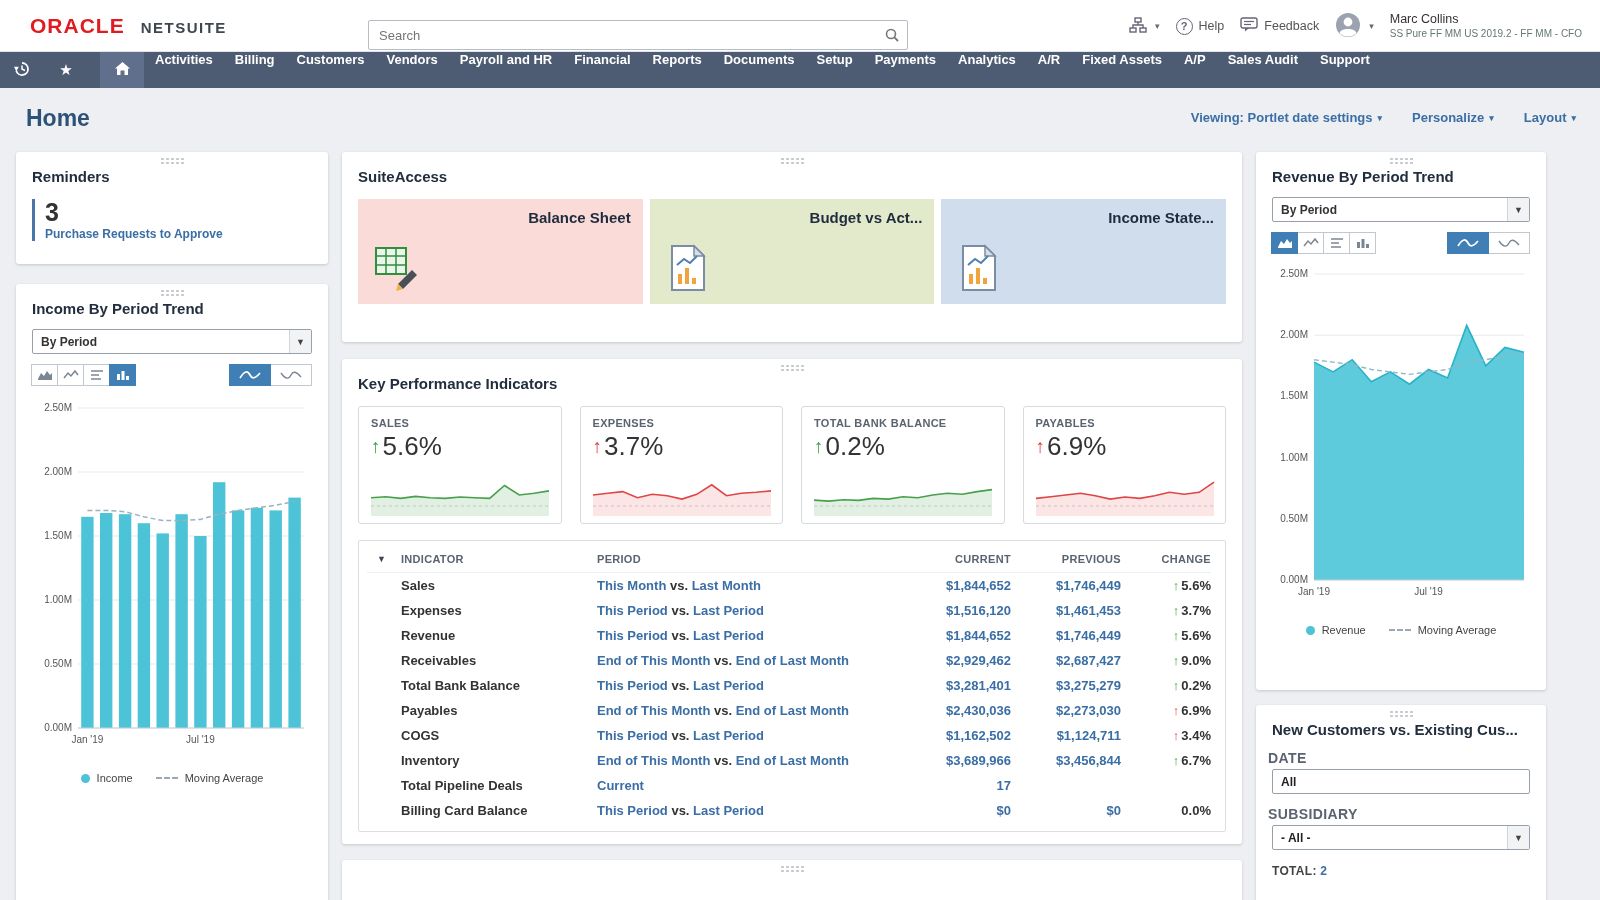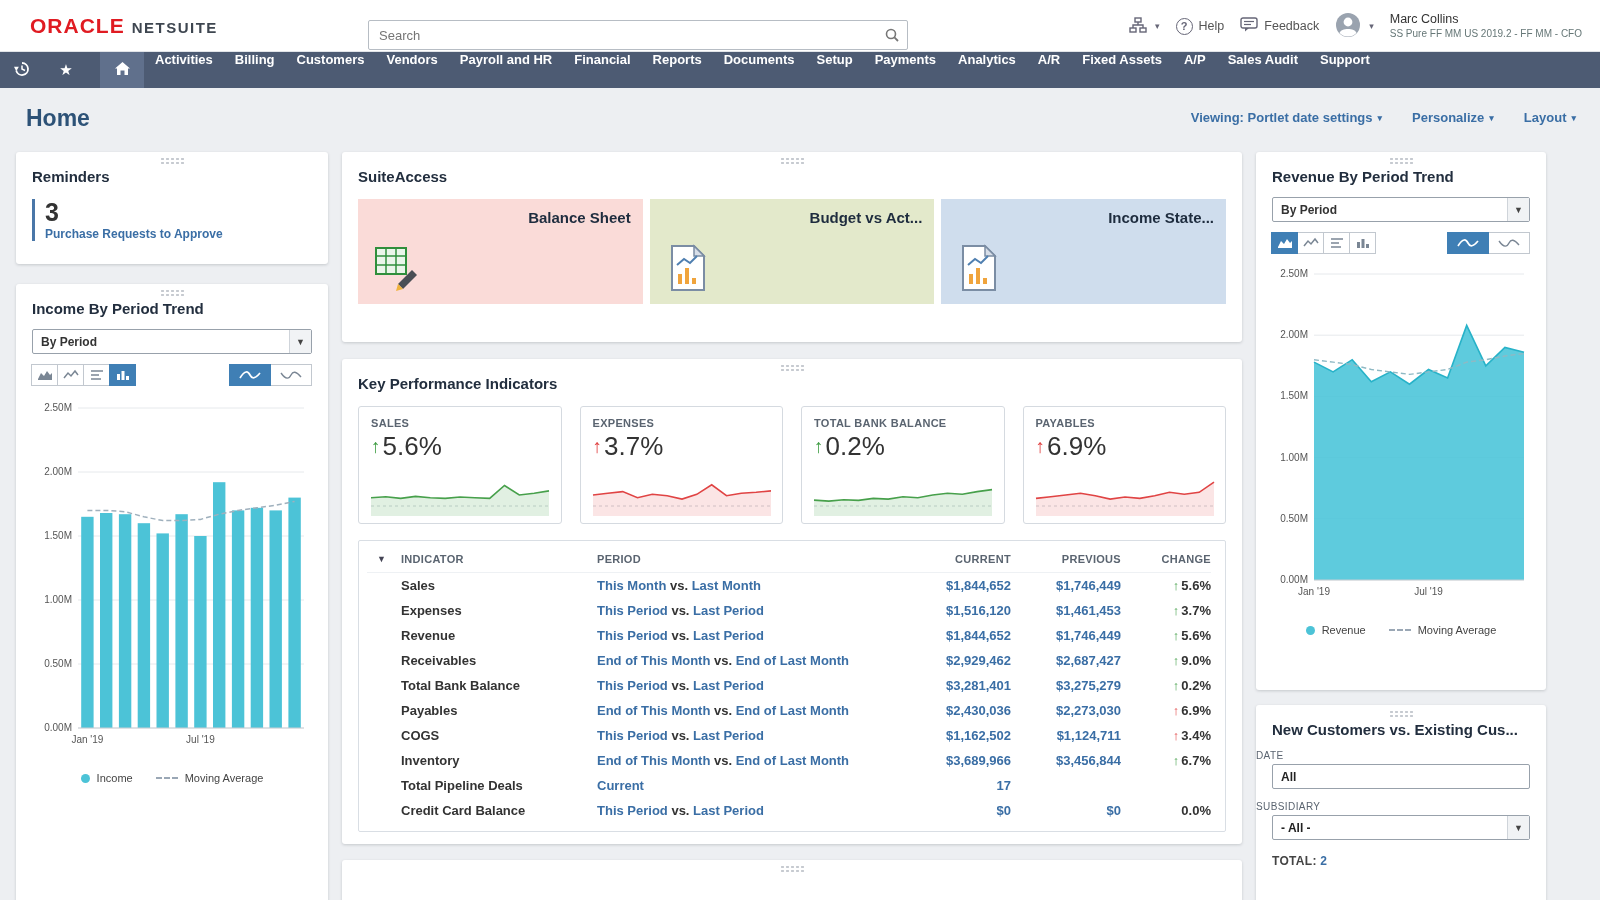--- a/index.html
+++ b/index.html
@@ -2,21 +2,21 @@
 <html><head>
 <meta charset="utf-8">
 <style>
   *{box-sizing:border-box;margin:0;padding:0}
   html,body{width:1600px;height:900px}
   body{position:relative;overflow:hidden;background:#edeff2;font-family:"Liberation Sans",sans-serif;}
   svg text{font-family:"Liberation Sans",sans-serif;}
 
   
   .topbar{position:absolute;top:0;left:0;width:1600px;height:52px;background:#fff;border-bottom:1px solid #e1e4e8;z-index:5}
-  .brand{position:absolute;left:30px;top:14px;display:flex;align-items:baseline;gap:7px;cursor:pointer}
+  .brand{position:absolute;left:30px;top:14px;display:flex;align-items:baseline;gap:16px;cursor:pointer}
   .brand-oracle{color:#e01b22;font-weight:bold;font-size:21px;letter-spacing:1px}
   .brand-netsuite{color:#3e4650;font-weight:bold;font-size:15px;letter-spacing:1.5px}
   .search-wrap{position:absolute;left:368px;top:20px;width:540px;height:30px;border:1px solid #b7bdc4;border-radius:2px;background:#fff;display:flex;align-items:center}
   .search-input{flex:1;border:none;outline:none;padding:0 10px;font-size:13px;color:#333;font-family:inherit;background:transparent}
   .search-btn{width:30px;display:flex;align-items:center;justify-content:center;cursor:pointer}
   .top-right{position:absolute;right:18px;top:0;height:52px;display:flex;align-items:center;gap:16px}
   .hdr-item{display:flex;align-items:center;gap:6px;font-size:12.5px;color:#555;cursor:pointer}
   .caret{font-size:9px;color:#667;margin-left:2px}
   .q-circle{width:17px;height:17px;border-radius:50%;border:1.5px solid #667;color:#667;font-size:11px;font-weight:bold;display:flex;align-items:center;justify-content:center}
   .user-block{display:flex;flex-direction:column;line-height:1.25;cursor:pointer}
@@ -93,21 +93,21 @@
   .cell-caret{font-size:9px;color:#445;padding-left:10px;cursor:pointer}
   .cell-ind{font-weight:bold;color:#333}
   .cell-period{font-weight:bold}
   .tbl-link{color:#3a6ea5;text-decoration:none;font-weight:bold;cursor:pointer}
   .vs-text{color:#333}
   .cell-num{font-weight:bold;color:#3a6ea5;text-align:right;cursor:pointer}
   .cell-change{text-align:right;font-weight:bold;color:#333}
   .chg-arrow{font-weight:bold;margin-right:2px}
 
   
-  .field-label{font-size:10px;font-weight:normal;color:#5a6470;letter-spacing:.4px;margin:12px 0 3px}
+  .field-label{font-size:14px;font-weight:bold;color:#5a6470;letter-spacing:.4px;margin:12px 12px 3px}
   .field-input{margin:0 16px;width:calc(100% - 32px);height:25px;border:1px solid #98a1ab;border-radius:2px;font-size:12px;font-weight:bold;color:#222;padding:0 8px;font-family:inherit;display:block;background:#fff}
   .field-select{margin:0 16px;height:25px;border:1px solid #98a1ab;border-radius:2px;background:#fff;display:flex;align-items:center;font-size:12px;font-weight:bold;color:#222;cursor:pointer}
   .total-row{margin:14px 16px 8px;font-size:12px;font-weight:bold;color:#444;letter-spacing:.3px}
   .total-value{color:#3a6ea5;cursor:pointer}
 </style>
 </head>
 <body>
 
 <header class="topbar">
   <div class="brand">
@@ -506,21 +506,21 @@
           <div class="kpi-row">
             <span class="cell-caret"></span>
             <span class="cell-ind">Total Pipeline Deals</span>
             <span class="cell-period"><a class="tbl-link">Current</a></span>
             <span class="cell-num">17</span>
             <span class="cell-num"></span>
             <span class="cell-change"></span>
           </div>
           <div class="kpi-row">
             <span class="cell-caret"></span>
-            <span class="cell-ind">Credit Card Balance</span>
+            <span class="cell-ind">Billing Card Balance</span>
             <span class="cell-period"><a class="tbl-link">This Period</a><span class="vs-text"> vs. </span><a class="tbl-link">Last Period</a></span>
             <span class="cell-num">$0</span>
             <span class="cell-num">$0</span>
             <span class="cell-change"><span>0.0%</span></span>
           </div>
         </div>
     </div>
   </div>
 
   <div class="portlet" style="height:55px;margin-top:16px">

